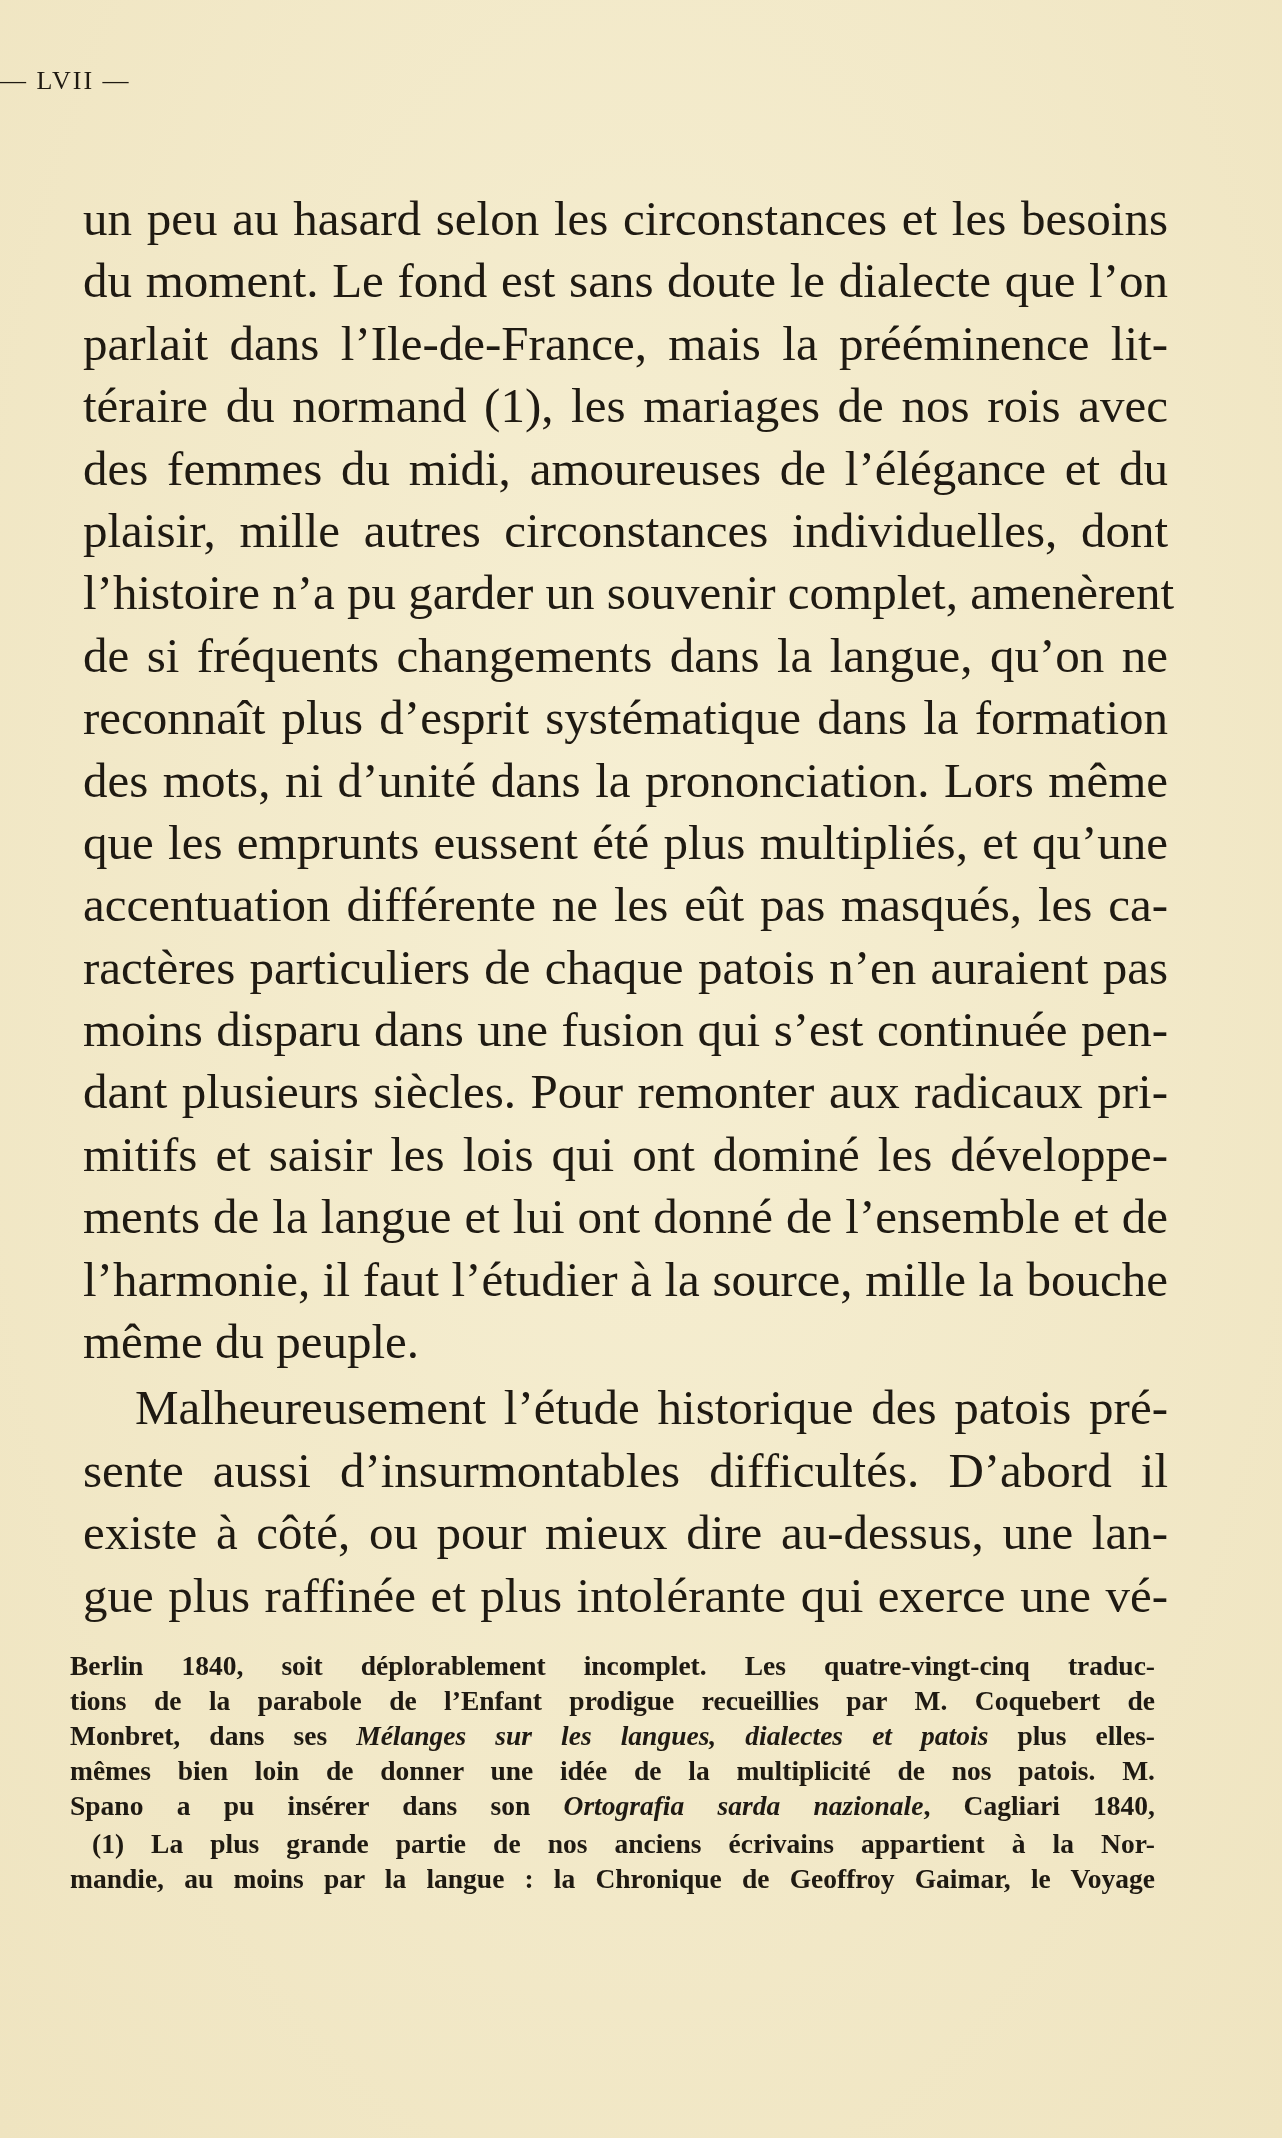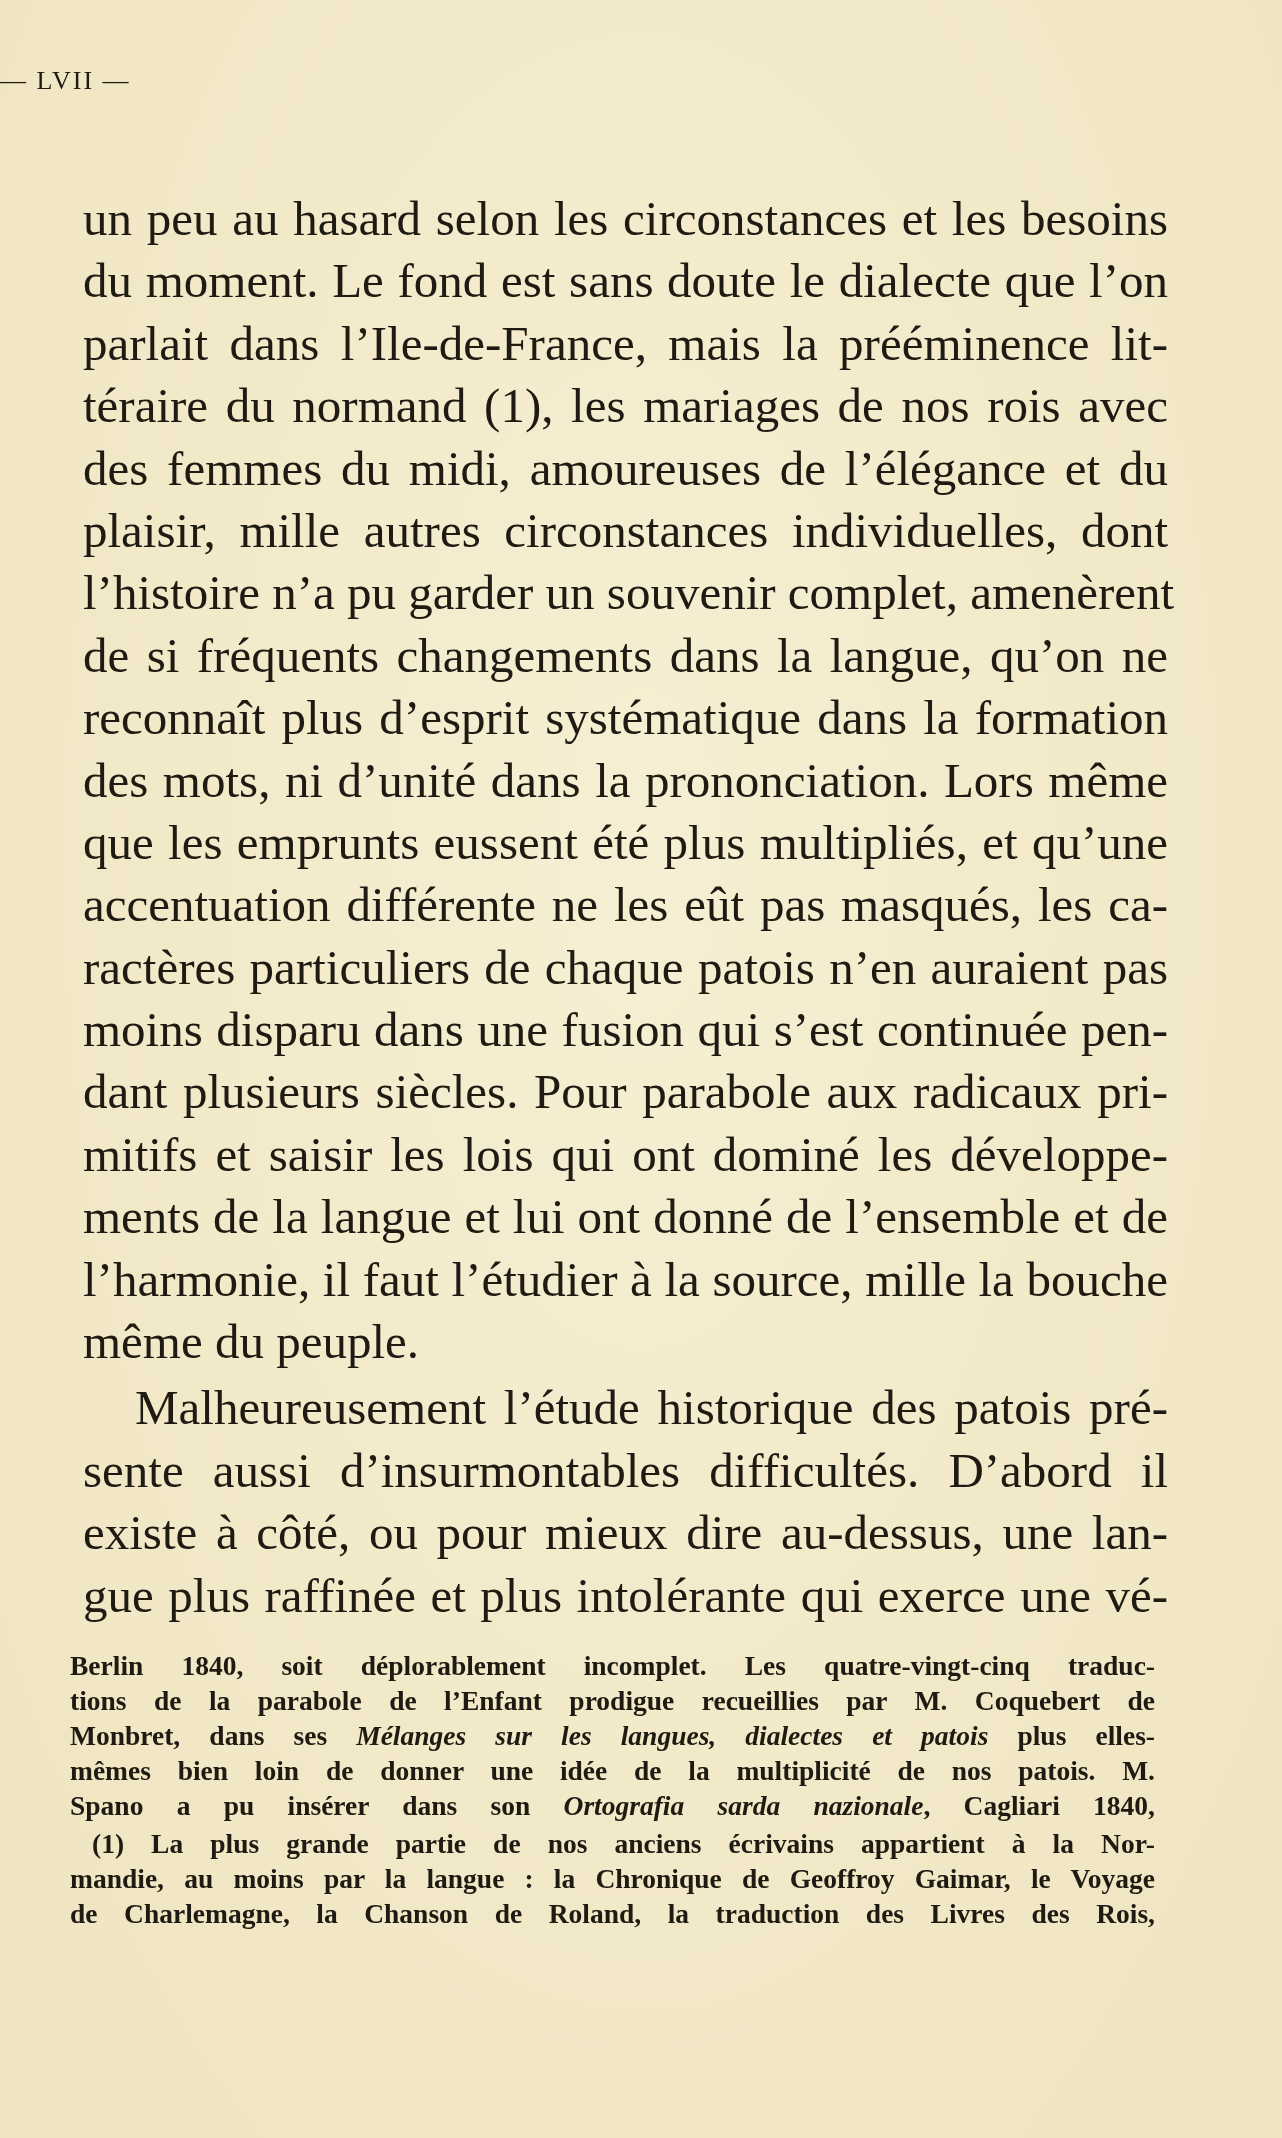--- a/index.html
+++ b/index.html
@@ -54,21 +54,21 @@
     <span class="line">des femmes du midi, amoureuses de l’élégance et du</span>
     <span class="line">plaisir, mille autres circonstances individuelles, dont</span>
     <span class="line">l’histoire n’a pu garder un souvenir complet, amenèrent</span>
     <span class="line">de si fréquents changements dans la langue, qu’on ne</span>
     <span class="line">reconnaît plus d’esprit systématique dans la formation</span>
     <span class="line">des mots, ni d’unité dans la prononciation. Lors même</span>
     <span class="line">que les emprunts eussent été plus multipliés, et qu’une</span>
     <span class="line">accentuation différente ne les eût pas masqués, les ca-</span>
     <span class="line">ractères particuliers de chaque patois n’en auraient pas</span>
     <span class="line">moins disparu dans une fusion qui s’est continuée pen-</span>
-    <span class="line">dant plusieurs siècles. Pour parabole aux radicaux pri-</span>
+    <span class="line">dant plusieurs siècles. Pour remonter aux radicaux pri-</span>
     <span class="line">mitifs et saisir les lois qui ont dominé les développe-</span>
     <span class="line">ments de la langue et lui ont donné de l’ensemble et de</span>
     <span class="line">l’harmonie, il faut l’étudier à la source, mille la bouche</span>
     <span class="line last">même du peuple.</span>
   </div>
   <div class="para-gap"></div>
   <div>
     <span class="line indent">Malheureusement l’étude historique des patois pré-</span>
     <span class="line">sente aussi d’insurmontables difficultés. D’abord il</span>
     <span class="line">existe à côté, ou pour mieux dire au-dessus, une lan-</span>
@@ -81,15 +81,14 @@
     <span class="fline">Berlin 1840, soit déplorablement incomplet. Les quatre-vingt-cinq traduc-</span>
     <span class="fline">tions de la parabole de l’Enfant prodigue recueillies par M. Coquebert de</span>
     <span class="fline"><span>Monbret, dans ses </span><em>Mélanges sur les langues, dialectes et patois</em><span> plus elles-</span></span>
     <span class="fline">mêmes bien loin de donner une idée de la multiplicité de nos patois. M.</span>
     <span class="fline"><span>Spano a pu insérer dans son </span><em>Ortografia sarda nazionale</em><span>, Cagliari 1840,</span></span>
   </div>
   <div class="fnote-gap"></div>
   <div>
     <span class="fline indent">(1) La plus grande partie de nos anciens écrivains appartient à la Nor-</span>
     <span class="fline">mandie, au moins par la langue : la Chronique de Geoffroy Gaimar, le Voyage</span>
-    <span class="fline">de Charlemagne, la Chanson de Roland, la traduction des Livres des Rois,</span>
   </div>
 </div>
 
 </body></html>

